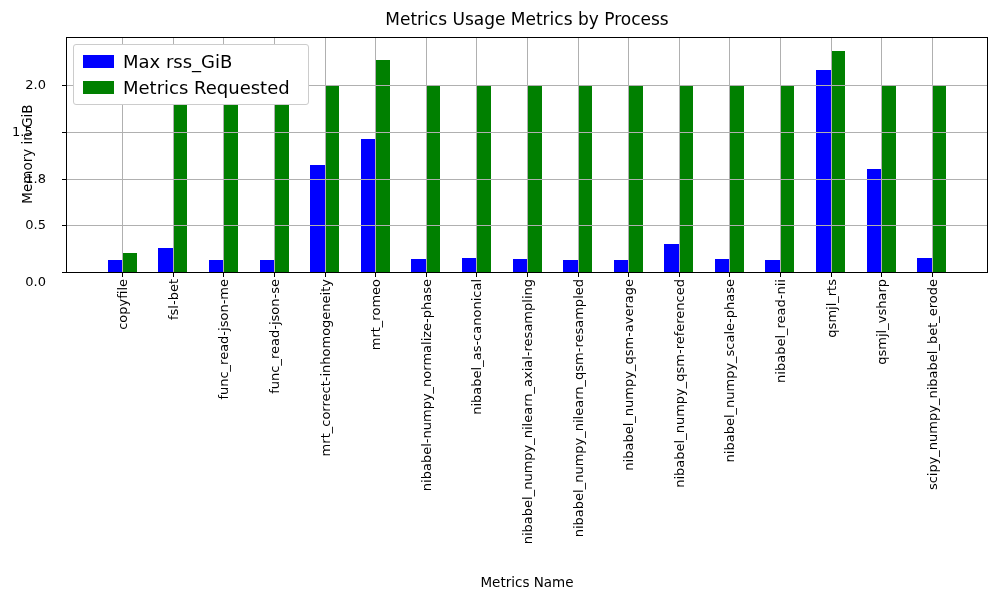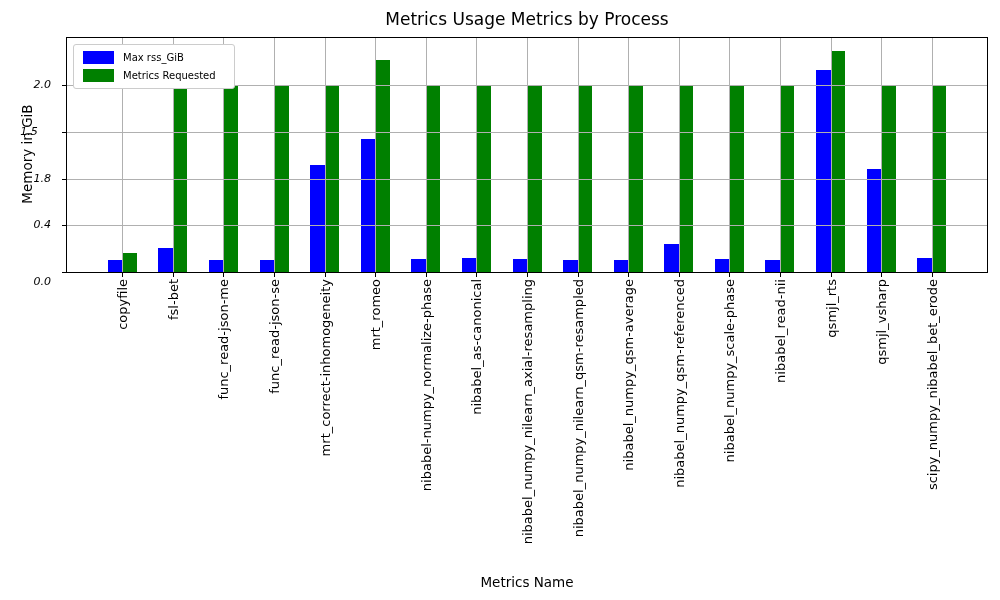--- a/index.html
+++ b/index.html
@@ -19,36 +19,36 @@
     position:absolute; left:-43px; top:146px; width:140px; text-align:center;
     font-size:13.5px; transform:rotate(-90deg);
   }
   .bar { position:absolute; }
   .hgrid { position:absolute; height:1px; background:#b0b0b0; }
   .vgrid { position:absolute; width:1px; background:#b0b0b0; }
   .spines { position:absolute; border:1px solid #000; pointer-events:none; }
   .ytick-mark { position:absolute; width:4px; height:1px; background:#000; }
   .xtick-mark { position:absolute; width:1px; height:4px; background:#000; }
   .ytick-label {
-    position:absolute; width:34px; text-align:center; font-size:11px;
-    line-height:16px; height:16px;font-style:italic;
+    position:absolute; width:34px; text-align:left; font-size:13px;
+    line-height:16px; height:16px;
   }
   .xtick-label {
     position:absolute; font-size:13px; line-height:17px;
     writing-mode:vertical-rl; transform:translateX(-50%) rotate(180deg);
     white-space:nowrap;
   }
   .legend {
     position:absolute; left:73px; top:44px; background:#ffffff;
     border:1px solid #cccccc; border-radius:3px; padding:6px 18px 6px 9px;
     display:flex; flex-direction:column; gap:5px; z-index:5;
   }
   .legend-row { display:flex; align-items:center; gap:9px; }
   .legend-patch { width:31px; height:13px; flex:0 0 auto; }
-  .legend-label { font-size:10px; white-space:nowrap; }
+  .legend-label { font-size:18px; white-space:nowrap; }
 </style>
 </head>
 <body>
 
 <div id="figure">
   <div class="title">Metrics Usage Metrics by Process</div>
 
   <div class="ylabel">Memory in GiB</div>
 
   <div id="plot">
@@ -104,21 +104,21 @@
       <div class="vgrid" style="top: 37.5px; height: 234.5px; left: 678.762px; background: rgb(176, 176, 176);"></div>
       <div class="vgrid" style="top: 37.5px; height: 234.5px; left: 729.35px; background: rgb(176, 176, 176);"></div>
       <div class="vgrid" style="top: 37.5px; height: 234.5px; left: 779.937px; background: rgb(176, 176, 176);"></div>
       <div class="vgrid" style="top: 37.5px; height: 234.5px; left: 830.525px; background: rgb(176, 176, 176);"></div>
       <div class="vgrid" style="top: 37.5px; height: 234.5px; left: 881.112px; background: rgb(176, 176, 176);"></div>
       <div class="vgrid" style="top: 37.5px; height: 234.5px; left: 931.7px; background: rgb(176, 176, 176);"></div>
       <div class="spines" style="left: 66.3px; top: 36.5px; width: 920px; height: 234.5px;"></div>
       <div class="ytick-mark" style="left: 62.3px; top: 272px;"></div>
       <div class="ytick-label" style="left: 25.3px; top: 274px;">0.0</div>
       <div class="ytick-mark" style="left: 62.3px; top: 225.287px;"></div>
-      <div class="ytick-label" style="left: 25.3px; top: 217.287px;">0.4</div>
+      <div class="ytick-label" style="left: 25.3px; top: 217.287px;">0.5</div>
       <div class="ytick-mark" style="left: 62.3px; top: 178.574px;"></div>
       <div class="ytick-label" style="left: 25.3px; top: 170.574px;">1.8</div>
       <div class="ytick-mark" style="left: 62.3px; top: 131.861px;"></div>
       <div class="ytick-label" style="left: 12px; top: 123.861px;">1.5</div>
       <div class="ytick-mark" style="left: 62.3px; top: 85.1474px;"></div>
       <div class="ytick-label" style="left: 25.3px; top: 77.1474px;">2.0</div>
       <div class="xtick-mark" style="left: 122.3px; top: 273px;"></div>
       <div class="xtick-label" style="left: 122.3px; top: 279px;">copyfile</div>
       <div class="xtick-mark" style="left: 172.887px; top: 273px;"></div>
       <div class="xtick-label" style="left: 172.887px; top: 279px;">fsl-bet</div>

